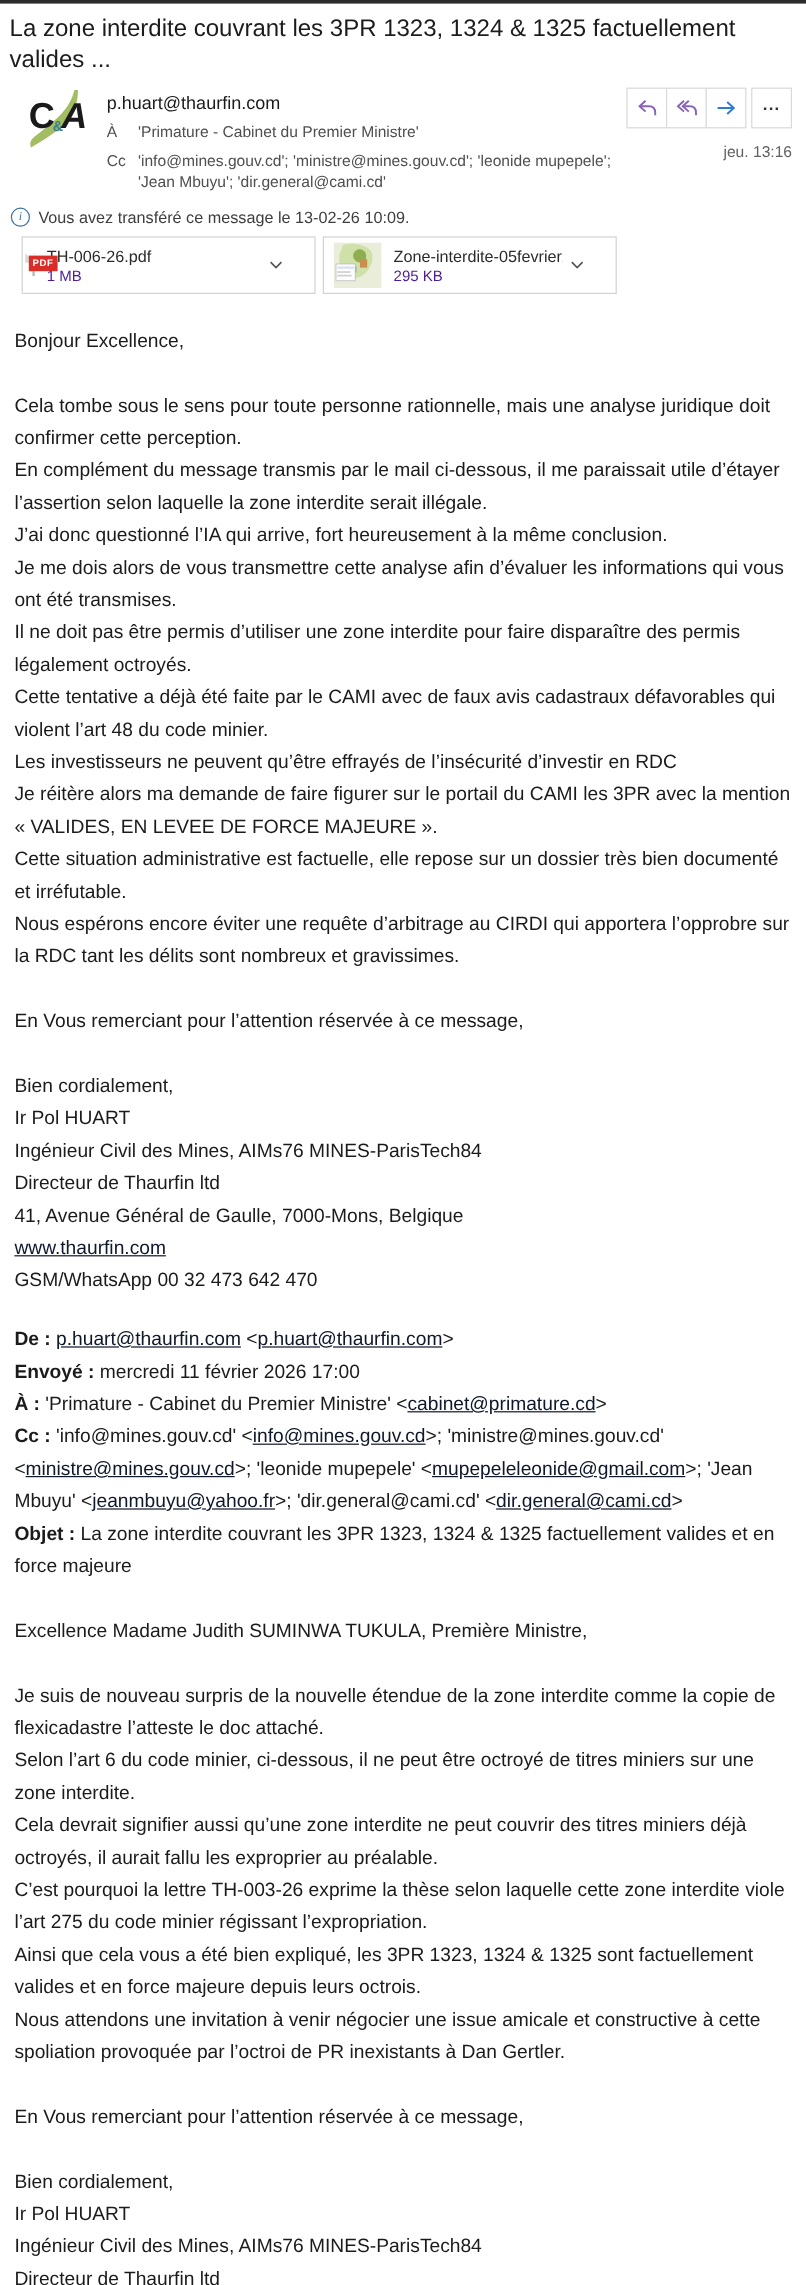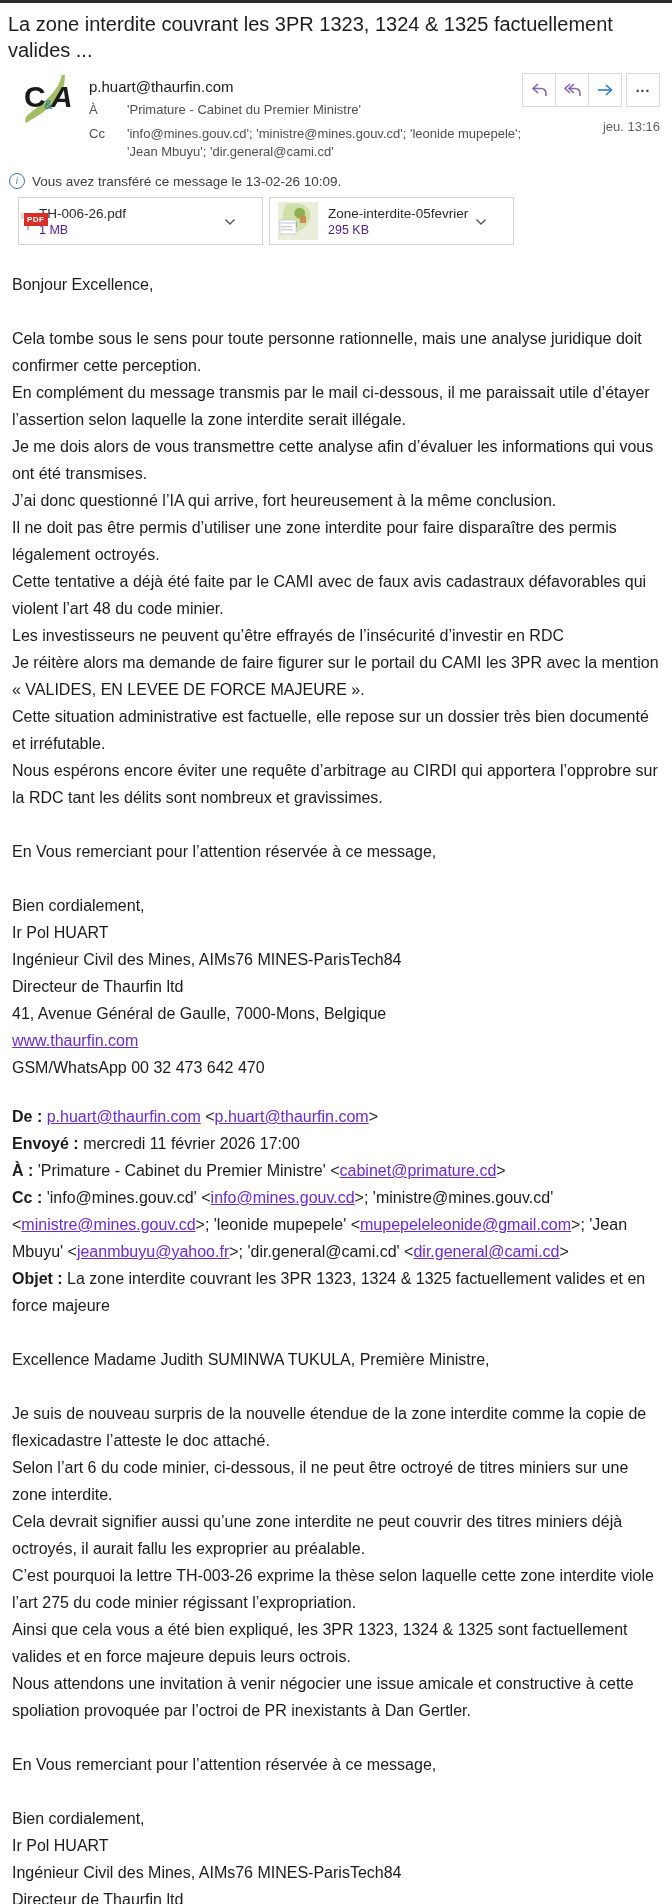--- a/index.html
+++ b/index.html
@@ -5,21 +5,21 @@
   html,body{margin:0;padding:0;}
   body{width:672px;background:#fff;font-family:"Liberation Sans",sans-serif;color:#212121;}
   .topbar{height:3px;background:#2b2b2b;}
   .subject{font-size:20px;line-height:26px;padding:8px 8px 2px 8px;color:#1c1c1c;}
   .hdr{display:flex;padding:8px 8px 0 18px;}
   .avatar{width:57px;height:57px;flex:none;position:relative;}
   .hdr-mid{flex:1;min-width:0;padding-left:14px;}
   .sender{font-size:15px;color:#1b1b1b;padding-top:5px;}
   .rcpt{display:flex;font-size:13px;color:#4f4f4f;margin-top:6px;line-height:18px;}
   .rcpt-label{width:26px;flex:none;}
-  .rcpt-val{flex:1;min-width:0;margin-left:12px;}
+  .rcpt-val{flex:1;min-width:0;}
   .hdr-right{flex:none;text-align:right;padding-right:4px;}
   .btnrow{display:flex;justify-content:flex-end;}
   .icon-btn{width:34px;height:34px;border:1px solid #d9d9d9;background:#fff;display:flex;align-items:center;justify-content:center;margin-left:-1px;box-sizing:border-box;cursor:pointer;}
   .icon-btn.more{margin-left:4px;font-size:14px;letter-spacing:1px;color:#333;font-weight:bold;padding-bottom:6px;}
   .timestamp{font-size:13px;color:#616161;margin-top:12px;}
   .notice{display:flex;align-items:center;gap:7px;padding:12px 8px 6px 9px;font-size:13.5px;color:#3d3d3d;}
   .info-ic{width:14px;height:14px;border:1.5px solid #3c74a7;border-radius:50%;color:#3c74a7;font-size:10px;line-height:14px;text-align:center;flex:none;font-family:"Liberation Serif",serif;font-style:italic;}
   .attachments{display:flex;gap:6px;padding:2px 8px 0 18px;}
   .att-card{width:245px;height:48px;border:1px solid #d2d2d2;display:flex;align-items:center;padding:0 20px 0 8px;box-sizing:border-box;background:#fff;cursor:pointer;}
   .att-ic{flex:none;margin-right:10px;position:relative;}
@@ -27,21 +27,21 @@
   .pdf-fold{position:absolute;top:-1px;right:-1px;width:0;height:0;border-top:8px solid #fff;border-left:8px solid #d9d9d9;}
   .pdf-badge{position:absolute;left:-4px;bottom:3px;background:#d92d27;color:#fff;font-size:8px;font-weight:bold;padding:2px 3px;letter-spacing:.5px;}
   .thumb{width:40px;height:38px;display:block;}
   .att-meta{flex:1;min-width:0;}
   .att-name{font-size:13.5px;color:#2b2b2b;white-space:nowrap;overflow:hidden;}
   .att-size{font-size:12.5px;color:#4c1d95;margin-top:2px;}
   .att-chev{flex:none;padding:2px 6px;cursor:pointer;}
   .mailbody{padding:26px 10px 0 12px;font-size:16px;line-height:27px;color:#1b1b1b;}
   .bline{min-height:27px;}
   .seg-b{font-weight:bold;}
-  a.seg-l{color:#6d28d9;text-decoration:underline;cursor:pointer;}
+  a.seg-l{color:#0f172a;text-decoration:underline;cursor:pointer;}
   .quoted-hdr{margin-top:22px;}
 </style>
 </head>
 <body>
 
 <div class="topbar"></div>
 
 <div class="subject">La zone interdite couvrant les 3PR 1323, 1324 &amp; 1325 factuellement valides ...</div>
 
 <div class="hdr">
@@ -140,22 +140,22 @@
     </span>
   </div>
 </div>
 
 <div class="mailbody">
   <div>
       <div class="bline"><span>Bonjour Excellence,</span></div>
       <div class="bline"></div>
       <div class="bline"><span>Cela tombe sous le sens pour toute personne rationnelle, mais une analyse juridique doit confirmer cette perception.</span></div>
       <div class="bline"><span>En complément du message transmis par le mail ci-dessous, il me paraissait utile d’étayer l’assertion selon laquelle la zone interdite serait illégale.</span></div>
+      <div class="bline"><span>J’ai donc questionné l’IA qui arrive, fort heureusement à la même conclusion.</span></div>
       <div class="bline"><span>Je me dois alors de vous transmettre cette analyse afin d’évaluer les informations qui vous ont été transmises.</span></div>
-      <div class="bline"><span>J’ai donc questionné l’IA qui arrive, fort heureusement à la même conclusion.</span></div>
       <div class="bline"><span>Il ne doit pas être permis d’utiliser une zone interdite pour faire disparaître des permis légalement octroyés.</span></div>
       <div class="bline"><span>Cette tentative a déjà été faite par le CAMI avec de faux avis cadastraux défavorables qui violent l’art 48 du code minier.</span></div>
       <div class="bline"><span>Les investisseurs ne peuvent qu’être effrayés de l’insécurité d’investir en RDC</span></div>
       <div class="bline"><span>Je réitère alors ma demande de faire figurer sur le portail du CAMI les 3PR avec la mention « VALIDES, EN LEVEE DE FORCE MAJEURE ».</span></div>
       <div class="bline"><span>Cette situation administrative est factuelle, elle repose sur un dossier très bien documenté et irréfutable.</span></div>
       <div class="bline"><span>Nous espérons encore éviter une requête d’arbitrage au CIRDI qui apportera l’opprobre sur la RDC tant les délits sont nombreux et gravissimes.</span></div>
       <div class="bline"></div>
       <div class="bline"><span>En Vous remerciant pour l’attention réservée à ce message,</span></div>
       <div class="bline"></div>
       <div class="bline"><span>Bien cordialement,</span></div>

